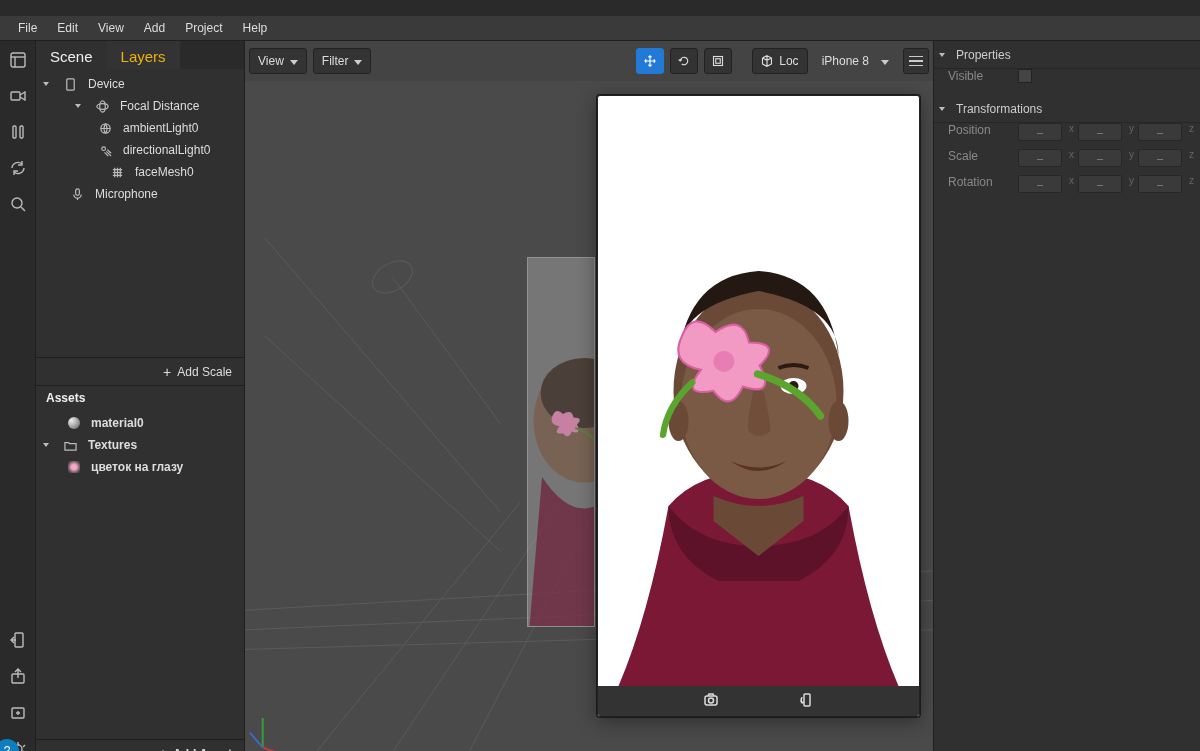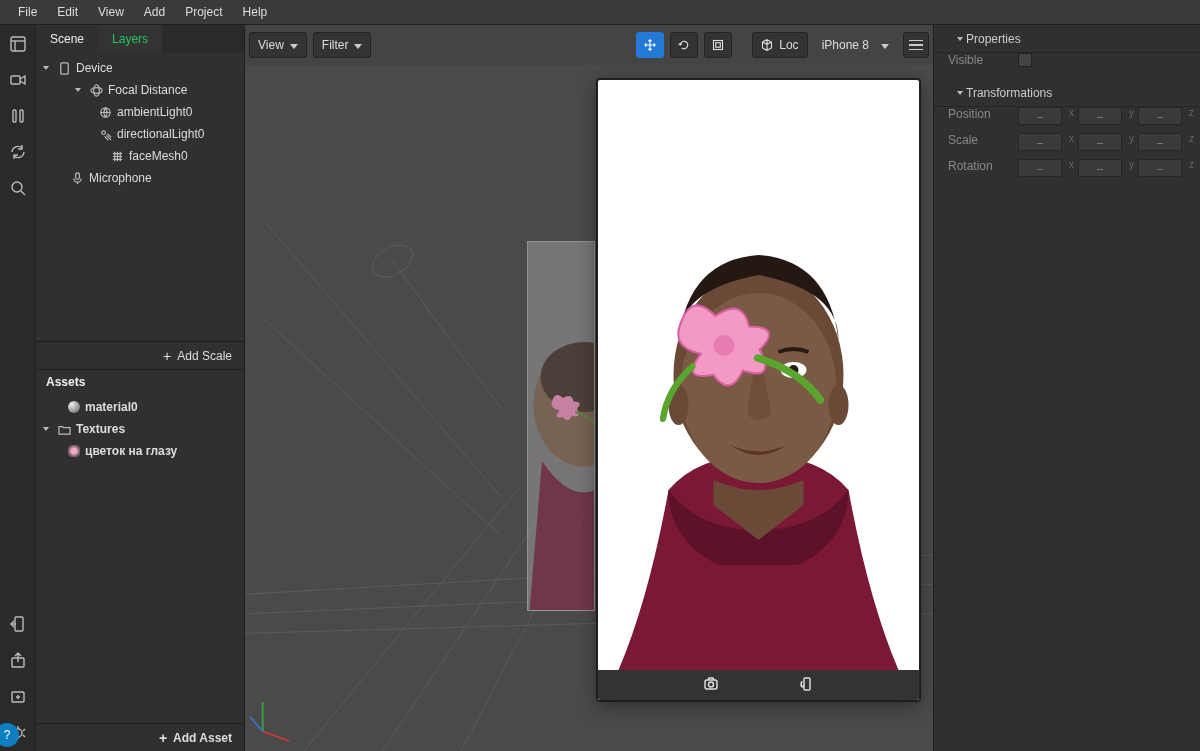--- a/index.html
+++ b/index.html
@@ -1,39 +1,39 @@
 <!DOCTYPE html>
 <html><head>
 <meta charset="utf-8">
 <style>
   * { box-sizing: border-box; margin: 0; padding: 0; font-family: -apple-system, "Segoe UI", Arial, sans-serif; }
   body { width:1200px; height:751px; background:#2a2a2a; color:#ccc; font-size:12px; overflow:hidden; user-select:none; }
 
   
-  .menu-bar { height:25px; background:#3a3a3a; display:flex; align-items:center; padding:0 8px; gap:0; border-bottom:1px solid #1f1f1f;}
+  .menu-bar { height:25px; background:#3a3a3a; display:flex; align-items:center; padding:0 8px; gap:0; border-bottom:1px solid #1f1f1f;margin-top:16px;}
   .menu-item { padding:4px 10px; color:#ddd; cursor:pointer; }
 
   .main { display:flex; height:726px; }
 
   
   .tool-rail { width:36px; background:#2a2a2a; display:flex; flex-direction:column; align-items:center; padding-top:10px; gap:18px; border-right:1px solid #1f1f1f; position:relative;}
   .tool-rail .bottom { position:absolute; bottom:10px; display:flex; flex-direction:column; align-items:center; gap:18px;}
   .rail-icon { width:18px; height:18px; display:flex; align-items:center; justify-content:center; color:#bbb; cursor:pointer;}
   .rail-icon svg { width:16px; height:16px; stroke:#bbb; fill:none; stroke-width:1.4; }
   .help-badge { width:24px; height:24px; border-radius:50%; background:#0d7fc0; display:flex; align-items:center; justify-content:center; color:#fff; font-size:12px; position:absolute; bottom:4px; left:-5px;}
 
   
   .left-panel { width:209px; background:#303030; display:flex; flex-direction:column; border-right:1px solid #1f1f1f;}
   .panel-tabs { display:flex; height:28px; background:#2a2a2a; }
-  .panel-tab { padding:7px 14px; font-size:12px; color:#eee; }
-  .panel-tab.inactive { color:#22c55e; background:#333;}
+  .panel-tab { padding:7px 14px; font-size:15px; color:#eee; }
+  .panel-tab.inactive { color:#eab308; background:#333;}
   .panel-tab.active { background:#303030; }
 
   .tree { padding:4px 0; }
-  .tree-row { display:flex; align-items:center; height:22px; padding-left:8px; cursor:pointer; gap:5px; white-space:nowrap;}
+  .tree-row { display:flex; align-items:center; height:22px; padding-left:8px; cursor:pointer; gap:11px; white-space:nowrap;}
   .tri { width:8px; height:8px; display:inline-block; }
   .tri::before { content:""; display:block; width:0; height:0; border-left:4px solid #bbb; border-top:3px solid transparent; border-bottom:3px solid transparent; transform:rotate(90deg); margin-top:1px;}
   .node-icon { width:14px; height:14px; display:inline-flex; align-items:center; justify-content:center; color:#bbb;}
   .node-icon svg { width:13px; height:13px; stroke:#bbb; fill:none; stroke-width:1.3;}
   .tree-label { color:#ddd; }
 
   .panel-foot { height:28px; border-top:1px solid #1f1f1f; display:flex; align-items:center; justify-content:flex-end; padding:0 12px; color:#ddd; gap:6px; cursor:pointer;}
   .panel-foot .plus { font-size:14px; }
 
   .scene-panel { flex: 0 0 344px; display:flex; flex-direction:column; }
@@ -61,21 +61,21 @@
   .phone-footer svg { width:16px; height:16px; stroke:#ddd; fill:none; stroke-width:1.5;}
   .portrait { position:absolute; left:0; right:0; bottom:30px; top:150px; }
   .portrait svg { width:100%; height:100%; }
 
   
   .scene-plane { position:absolute; left:282px; top:176px; width:68px; height:370px; background:rgba(200,200,200,.35); border:1px solid rgba(255,255,255,.2); overflow:hidden;}
   .scene-plane svg { width:140px; height:340px; position:absolute; right:-60px; top:70px; opacity:.7;}
 
   
   .right-panel { width:266px; background:#303030; display:flex; flex-direction:column; padding:0;}
-  .insp-header { display:flex; align-items:center; height:28px; padding:0 24px; gap:0; border-bottom:1px solid #262626;}
+  .insp-header { display:flex; align-items:center; height:28px; padding:0 6px; gap:8px; border-bottom:1px solid #262626;}
   .insp-header .tri { }
   .insp-row { display:flex; align-items:flex-start; height:26px; padding:0 14px; gap:10px; }
   .insp-label { color:#888; flex:0 0 60px; }
   .chk { width:14px; height:14px; background:#444; border:1px solid #222;}
   .field { width:44px; height:18px; background:#3a3a3a; border:1px solid #262626; color:#888; display:flex; align-items:center; justify-content:center; font-size:11px; border-radius:2px;}
   .fields { display:flex; gap:4px; margin-left:auto;}
   .ax { color:#666; font-size:10px; margin-left:3px;}
 
   .hamburger { width:26px; height:26px; border:1px solid #222; background:#333; border-radius:3px; display:flex; flex-direction:column; gap:3px; align-items:center; justify-content:center; cursor:pointer;}
   .hamburger span { width:14px; height:1.5px; background:#ccc; }

